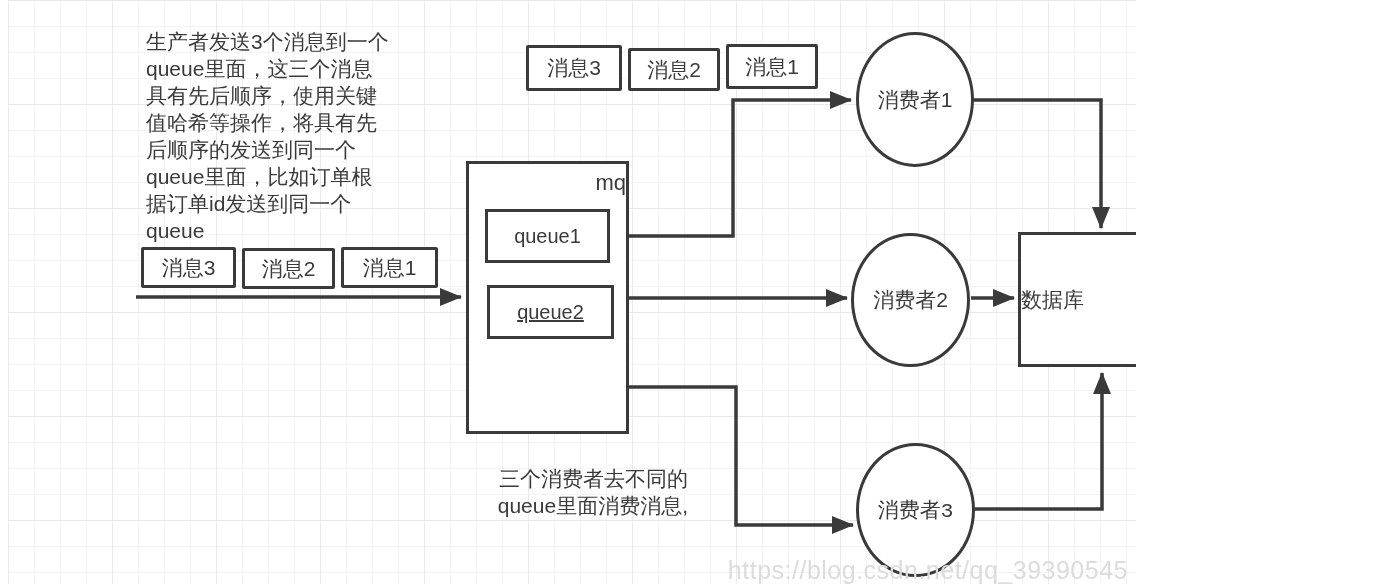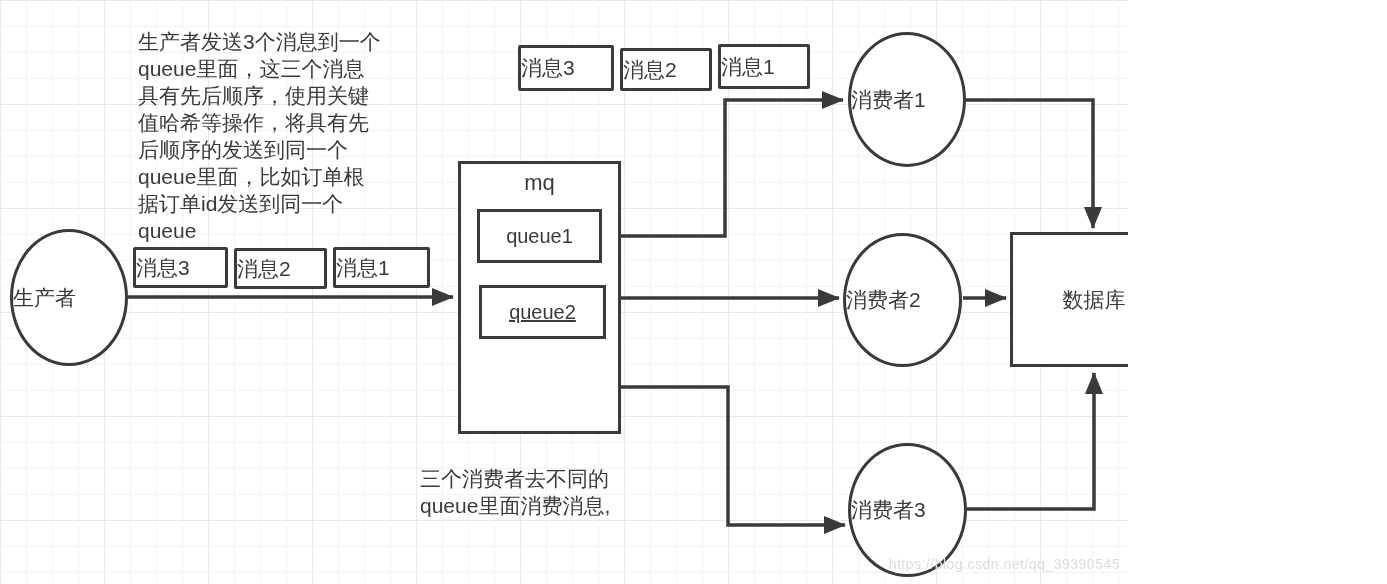--- a/index.html
+++ b/index.html
@@ -14,78 +14,81 @@
     height: 584px;
     overflow: hidden;
     background-color: #ffffff;
     background-image:
       linear-gradient(#e9e9e9 1px, transparent 1px),
       linear-gradient(90deg, #e9e9e9 1px, transparent 1px),
       linear-gradient(#f4f4f4 1px, transparent 1px),
       linear-gradient(90deg, #f4f4f4 1px, transparent 1px);
     background-size: 104px 104px, 104px 104px, 26px 26px, 26px 26px;
     color: #3a3a3a;
+    margin-left: 8px;
   }
   .connectors {
     position: absolute;
     left: 0; top: 0;
     width: 1387px; height: 584px;
     pointer-events: none;
   }
   .abs { position: absolute; box-sizing: border-box; }
   .note {
     white-space: pre-line;
     font-size: 21px;
     line-height: 27px;
     color: #3a3a3a;
   }
   .msg-box {
     background: #ffffff;
     border: 3px solid #3a3a3a;
     display: flex;
     align-items: center;
+    justify-content: center;
     font-size: 21px;
     border-radius: 2px;
   }
   .ellipse-node {
     background: #ffffff;
     border: 3px solid #3a3a3a;
     border-radius: 50%;
     display: flex;
     align-items: center;
+    justify-content: center;
     font-size: 21px;
   }
   .rect-node {
     background: #ffffff;
     border: 3px solid #3a3a3a;
     display: flex;
     align-items: center;
-    justify-content: center;
+    justify-content: flex-start;
     font-size: 21px;
   }
   .mq-box {
     background: #ffffff;
     border: 3px solid #3a3a3a;
   }
   .mq-title {
-    text-align: center;
+    text-align: right;
     font-size: 22px;
     margin-top: 6px;
     color: #3a3a3a;
   }
   .queue-box {
     background: #ffffff;
     border: 3px solid #3a3a3a;
     display: flex;
     align-items: center;
     justify-content: center;
     font-size: 20px;
   }
   .watermark {
-    font-size: 14px;
+    font-size: 25px;
     color: #dcdcdc;
     letter-spacing: 0.5px;
   }
 </style>
 </head>
 <body>
 
 <div class="canvas">
 
   <svg class="connectors">
@@ -108,26 +111,23 @@
   <div class="abs note" style="left:138px; top:28px; width:280px;">生产者发送3个消息到一个
 queue里面，这三个消息
 具有先后顺序，使用关键
 值哈希等操作，将具有先
 后顺序的发送到同一个
 queue里面，比如订单根
 据订单id发送到同一个
 queue</div>
 
 
-  <div class="abs note" style="left:420px; top:465px; width:260px;">三个消费者去不同的
+  <div class="abs note" style="left:420px; top:465px; width:260px;text-align:right;">三个消费者去不同的
 queue里面消费消息,</div>
 
-  <div class="abs ellipse-node" style="left:10px; top:229px; width:118px; height:137px;">
-    <span>生产者</span>
-  </div>
 
   <div class="abs msg-box" style="left:133px; top:247px; width:95px; height:41px;">
     <span>消息3</span>
   </div>
   <div class="abs msg-box" style="left:234px; top:248px; width:93px; height:41px;">
     <span>消息2</span>
   </div>
   <div class="abs msg-box" style="left:333px; top:247px; width:97px; height:41px;">
     <span>消息1</span>
   </div>
@@ -151,21 +151,21 @@
   <div class="abs queue-box" style="left:479px; top:285px; width:127px; height:54px;text-decoration:underline;">
     <span>queue2</span>
   </div>
 
   <div class="abs ellipse-node" style="left:848px; top:32px; width:118px; height:135px;">
     <span>消费者1</span>
   </div>
   <div class="abs ellipse-node" style="left:843px; top:233px; width:119px; height:134px;">
     <span>消费者2</span>
   </div>
-  <div class="abs ellipse-node" style="left:848px; top:443px; width:119px; height:134px;">
+  <div class="abs ellipse-node" style="left:848px; top:443px; width:119px; height:134px;font-family:Liberation Mono, monospace;">
     <span>消费者3</span>
   </div>
 
   <div class="abs rect-node" style="left:1010px; top:232px; width:168px; height:135px;">
     <span>数据库</span>
   </div>
 
   <div class="abs msg-box" style="left:1209px; top:203px; width:94px; height:44px;">
     <span>消息1</span>
   </div>

